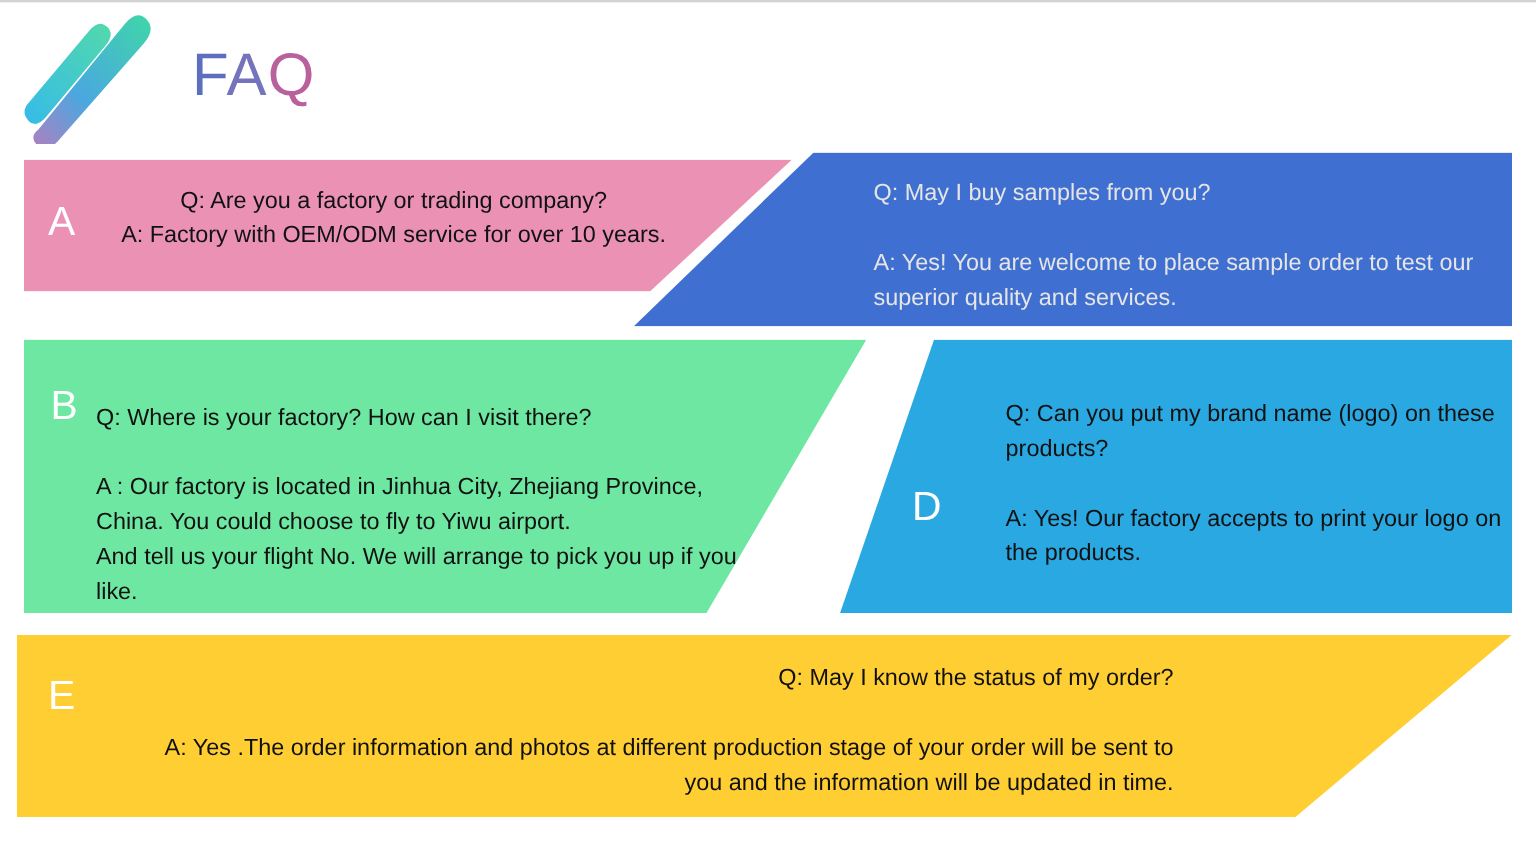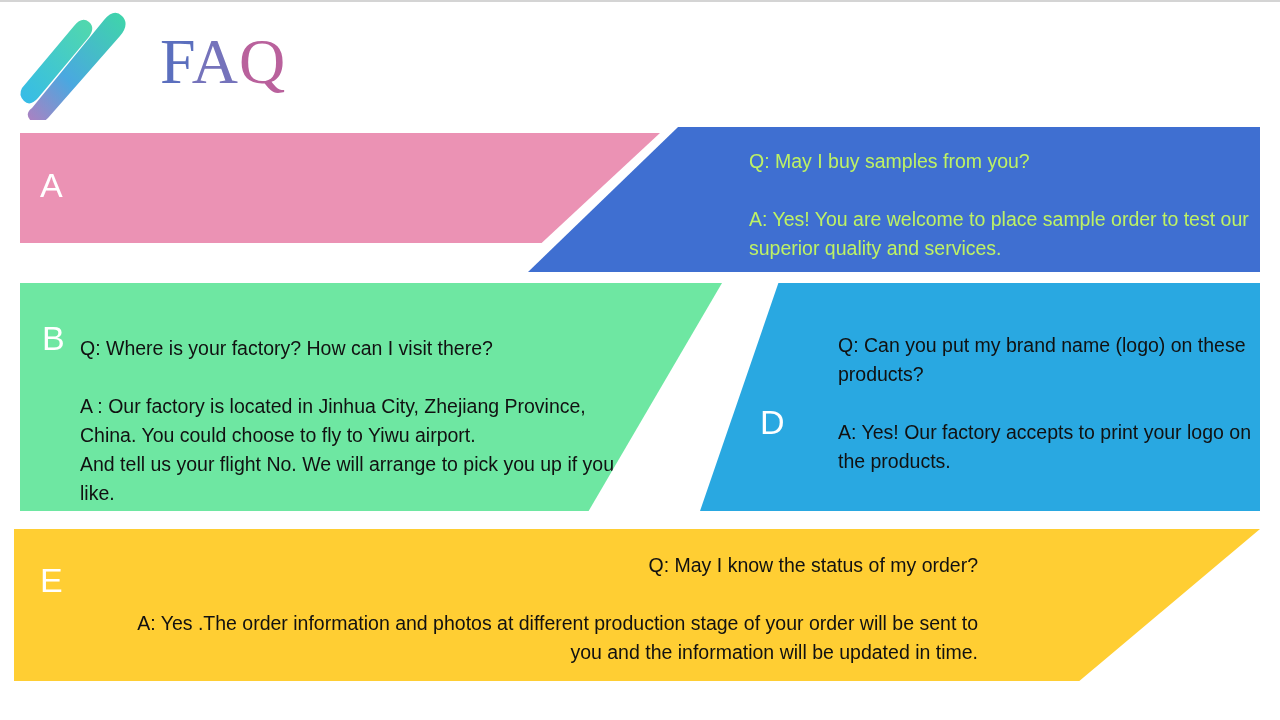--- a/index.html
+++ b/index.html
@@ -36,26 +36,25 @@
     top: 8px;
     width: 122px;
     height: 112px;
   }
 
   
   .faq-title {
     position: absolute;
     left: 160px;
     top: 16px;
-    font-size: 64px;
+    font-size: 50px;
     font-weight: 400;
     letter-spacing: 1px;
     line-height: 92px;
     white-space: nowrap;
-    font-family: Liberation Serif, serif;
   }
   .faq-title .f { color: #5b6fbe; }
   .faq-title .a { color: #7573bb; }
   .faq-title .q { color: #b9619c; }
 
   
   .block {
     position: absolute;
     box-sizing: border-box;
   }
@@ -99,22 +98,21 @@
     width: 732px;
     height: 145px;
     background: #3f6fd1;
     clip-path: polygon(20.5% 0, 100% 0, 100% 100%, 0 100%);
   }
   .block-c .letter { left: 110px; top: 205px; color: #ffffff; }
   .block-c .qa {
     left: 200px;
     top: 20px;
     width: 520px;
-    color: #bef264;
-    margin-left: 21px;
+    color: #e5e5e5;
   }
 
   
   .block-b {
     left: 20px;
     top: 283px;
     width: 702px;
     height: 228px;
     background: #6ee7a2;
     clip-path: polygon(0 0, 100% 0, 81% 100%, 0 100%);
@@ -185,20 +183,22 @@
       <path d="M14 80 L66 18 q8 -10 15 -4 q7 6 -1 16 L30 90 q-8 9 -14 3 q-6 -6 -2 -13 Z" fill="url(#g2)" opacity="0.95"></path>
     </svg>
   </div>
 
   <div class="faq-title">
     <span class="f">F</span><span class="a">A</span><span class="q">Q</span>
   </div>
 
   <div class="block block-a">
     <div class="letter">A</div>
+    <div class="qa">Q: Are you a factory or trading company?
+A: Factory with OEM/ODM service for over 10 years.</div>
   </div>
 
   <div class="block block-c">
     <div class="letter">C</div>
     <div class="qa">Q: May I buy samples from you?
 
 A: Yes! You are welcome to place sample order to test our superior quality and services.</div>
   </div>
 
   <div class="block block-b">

